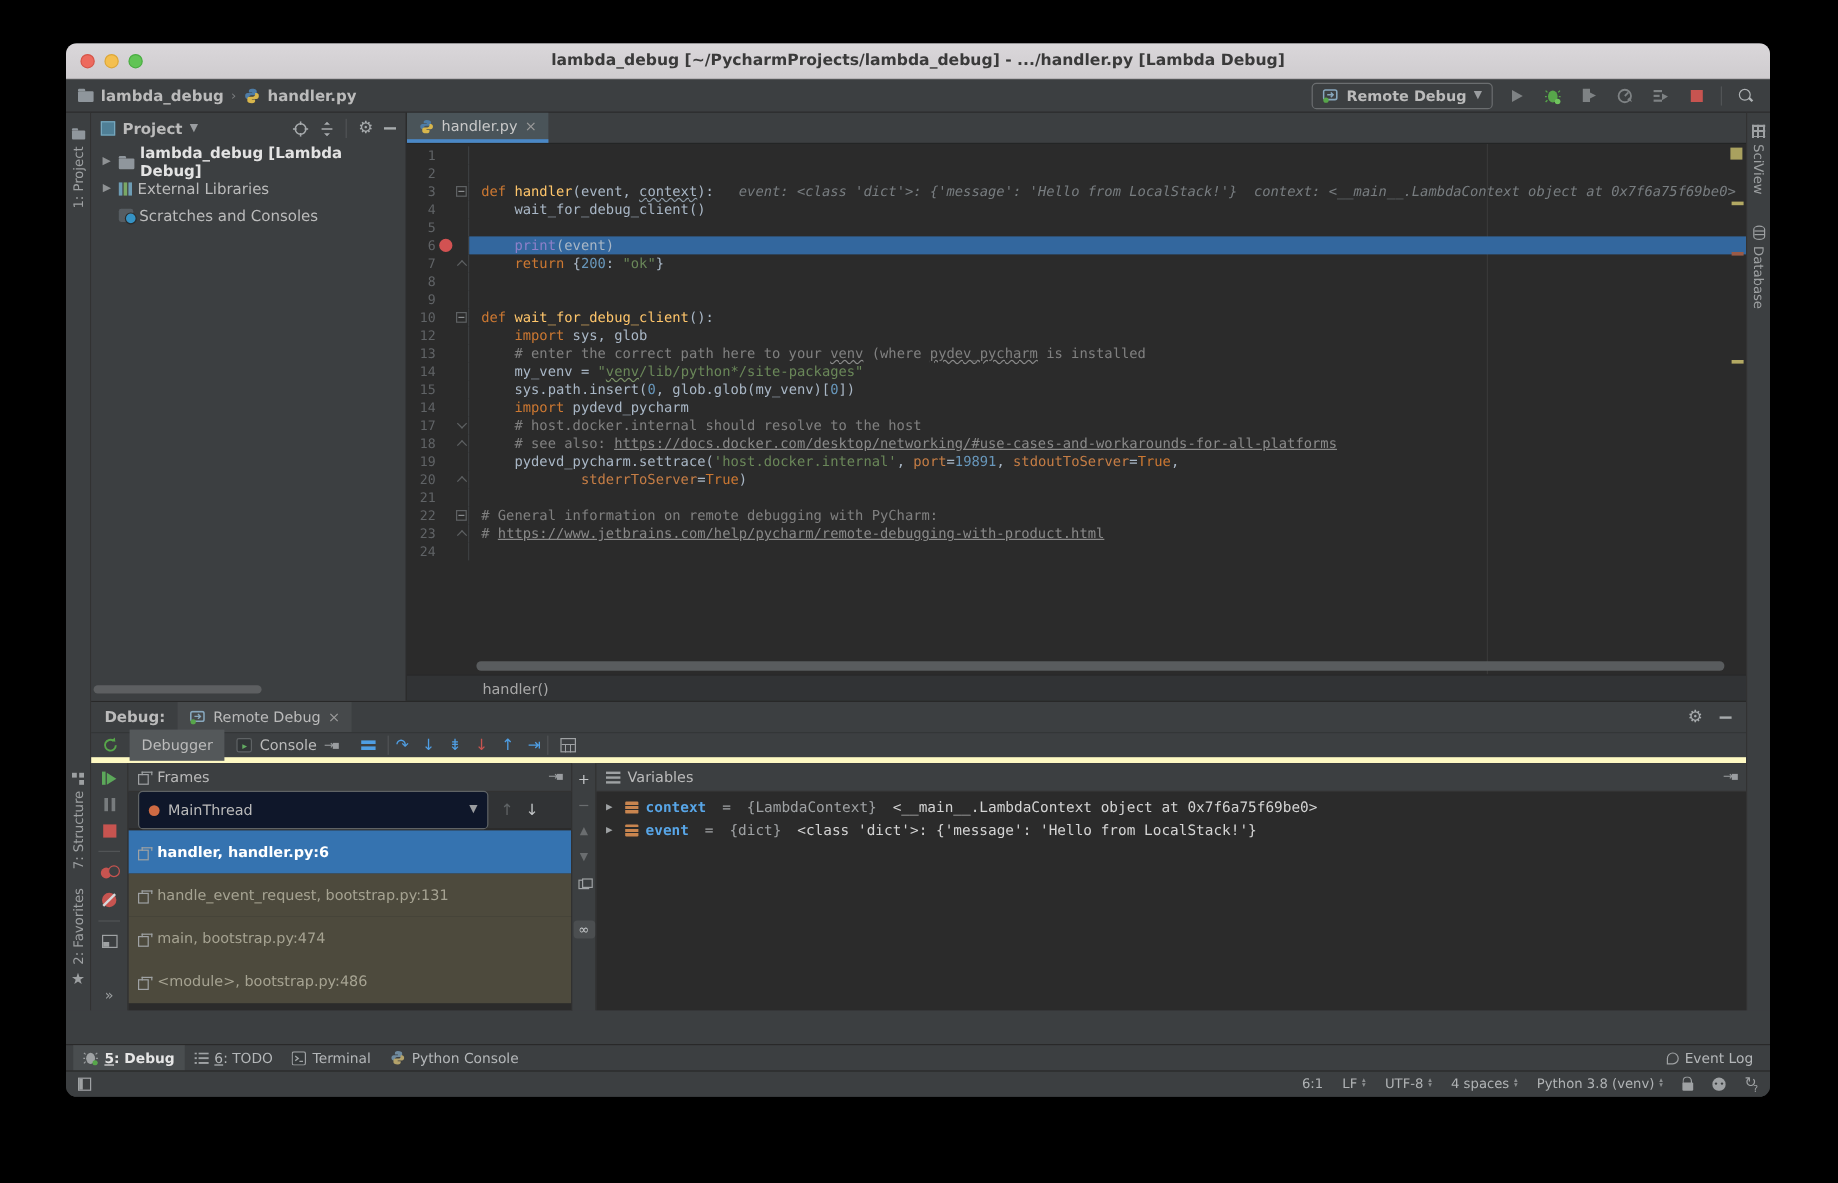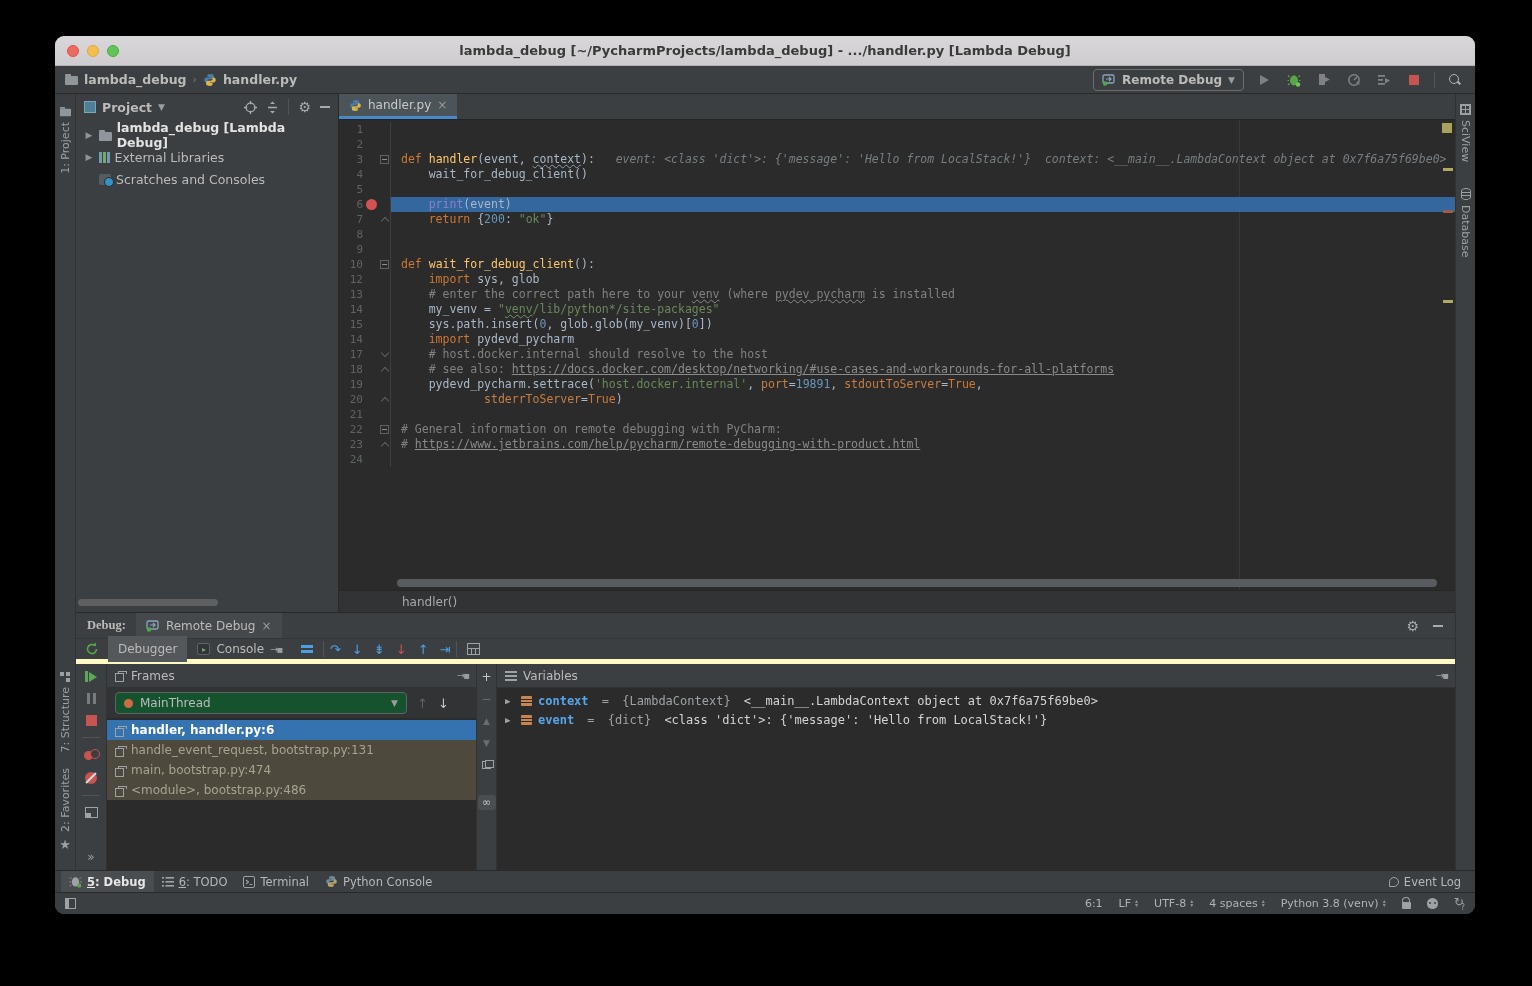--- a/index.html
+++ b/index.html
@@ -95,21 +95,21 @@
   .tk-plu{color:#a9b7c6;text-decoration:underline wavy #8d9ca8 1px;}
   .vscroll{position:absolute;right:0;top:0;bottom:0;width:15px;}
   .inspect-ind{position:absolute;right:3px;top:3px;width:10px;height:10px;background:#a9a15f;}
   .scroll-mark{position:absolute;right:2px;width:10px;height:3px;}
   .hscroll-pill{position:absolute;left:58px;right:18px;bottom:3px;height:8px;border-radius:5px;background:#595c5e;}
   .ed-crumb{height:22px;background:#313335;border-top:1px solid #262626;display:flex;align-items:center;
     padding-left:63px;font-size:12px;color:#a9a9a9;flex:0 0 auto;}
   
   .debug{height:258px;display:flex;flex-direction:column;border-top:1px solid #282828;flex:0 0 auto;}
   .dbg-tabs{height:25px;background:#3c3f41;display:flex;align-items:center;flex:0 0 auto;}
-  .dbg-label{font-weight:bold;color:#bbbbbb;font-size:12.5px;margin:0 10px 0 11px;font-family:Liberation Serif, serif;}
+  .dbg-label{font-weight:bold;color:#bbbbbb;font-size:12.5px;margin:0 10px 0 11px;}
   .dbg-session-tab{height:25px;display:flex;align-items:center;gap:6px;padding:0 10px;background:#46494b;font-size:12px;color:#bbbbbb;}
   .dbg-tabs-right{margin-left:auto;display:flex;align-items:center;gap:14px;margin-right:12px;}
   .dbg-toolbar{height:26px;background:#3c3f41;border-top:1px solid #333637;border-bottom:5px solid #fef9c3;display:flex;align-items:center;flex:0 0 auto;}
   .rerun-svg{margin:0 9px;}
   .dtab{height:26px;display:flex;align-items:center;gap:6px;padding:0 10px;font-size:12px;color:#bbbbbb;}
   .dtab.active{background:#54585a;}
   .pin-icon{font-size:10px;color:#9a9da0;letter-spacing:-2px;}
   .exec-point{display:flex;flex-direction:column;gap:2px;margin:0 10px;}
   .exec-point i{display:block;width:12px;height:3px;background:#4f9ee3;}
   .step{font-size:13px;color:#4f9ee3;width:22px;text-align:center;border-bottom:0;}
@@ -136,26 +136,26 @@
   .layout-ic::after{content:"";position:absolute;left:0;bottom:0;width:5px;height:4px;background:#9fa2a4;}
   .more-ic{color:#9da0a2;font-size:12px;margin-top:auto;margin-bottom:6px;}
   
   .frames{width:370px;border-right:1px solid #323232;display:flex;flex-direction:column;background:#2b2b2b;}
   .panel-head{height:24px;background:#3c3f41;border-bottom:1px solid #323232;display:flex;align-items:center;gap:6px;padding:0 8px;font-size:12px;color:#bbbbbb;flex:0 0 auto;}
   .panel-head .pin-icon{margin-left:auto;}
   .frame-glyph{position:relative;width:10px;height:9px;flex:0 0 auto;}
   .frame-glyph::before{content:"";position:absolute;left:0;top:2px;width:7px;height:7px;border:1px solid #9fa2a4;}
   .frame-glyph::after{content:"";position:absolute;left:3px;top:0;width:7px;height:2px;border:1px solid #9fa2a4;border-bottom:0;}
   .thread-row{height:30px;background:#313335;display:flex;align-items:center;padding:0 8px;gap:10px;flex:0 0 auto;}
-  .thread-combo{flex:1;max-width:292px;height:22px;background:#14532d;border:1px solid #5f6365;border-radius:4px;display:flex;align-items:center;gap:7px;padding:0 8px;font-size:12px;color:#bbbbbb;}
+  .thread-combo{flex:1;max-width:292px;height:32px;background:#0f172a;border:1px solid #5f6365;border-radius:4px;display:flex;align-items:center;gap:7px;padding:0 8px;font-size:12px;color:#bbbbbb;}
   .thread-dot{width:9px;height:9px;border-radius:50%;background:#cf6b43;}
   .thread-combo .chev{margin-left:auto;}
   .arrow-btn{font-size:13px;}
   .frame-list{flex:1;padding-top:2px;font-size:12px;overflow:hidden;}
-  .frame-row{height:20px;display:flex;align-items:center;gap:6px;padding-left:8px;color:#a6a392;}
+  .frame-row{height:36px;display:flex;align-items:center;gap:6px;padding-left:8px;color:#a6a392;}
   .frame-row.selected{background:#3573b0;color:#ffffff;font-weight:bold;}
   .frame-row.lib{background:#4d4a3d;}
   
   .watch-strip{width:20px;background:#3c3f41;border-right:1px solid #323232;display:flex;flex-direction:column;align-items:center;padding-top:8px;gap:12px;color:#c3c6c8;}
   .w-ic{font-size:12px;line-height:10px;}
   .w-ic.dim{color:#6a6d6f;}
   .dup-ic{width:10px;height:9px;position:relative;}
   .dup-ic::before{content:"";position:absolute;left:0;bottom:0;width:7px;height:6px;border:1px solid #9fa2a4;}
   .dup-ic::after{content:"";position:absolute;left:3px;top:0;width:7px;height:6px;border:1px solid #9fa2a4;background:#3c3f41;}
   .glasses-btn{width:18px;height:15px;background:#4b4e50;border-radius:3px;color:#c3c6c8;font-size:11px;display:flex;align-items:center;justify-content:center;margin-top:14px;}
@@ -164,21 +164,21 @@
   .hamb{display:flex;flex-direction:column;gap:2px;}
   .hamb i{width:12px;height:2px;background:#9fa2a4;display:block;}
   .var-list{flex:1;padding-top:3px;font-family:"DejaVu Sans Mono","Liberation Mono",monospace;font-size:12px;}
   .var-row{height:19px;display:flex;align-items:center;gap:6px;padding-left:8px;white-space:pre;}
   .var-arrow{color:#9fa2a4;font-size:9px;width:10px;}
   .var-icon{width:11px;height:10px;background:linear-gradient(#c9854f 0 2.5px,#2b2b2b 2.5px 3.5px,#c9854f 3.5px 6px,#2b2b2b 6px 7px,#c9854f 7px 10px);border-radius:1px;flex:0 0 auto;}
   .var-name{color:#58a6e8;font-weight:bold;}
   .var-eq,.var-type{color:#9fa2a4;}
   .var-val{color:#d4d4d4;}
   
-  .bottombar{height:22px;background:#3c3f41;border-top:1px solid #292929;display:flex;align-items:center;padding:0 6px;font-size:11.5px;color:#b4b7b9;flex:0 0 auto;}
+  .bottombar{height:22px;background:#3c3f41;border-top:1px solid #292929;display:flex;align-items:center;padding:0 6px;font-size:11.5px;color:#b4b7b9;flex:0 0 auto;margin-top:28px;}
   .btab{height:22px;display:flex;align-items:center;gap:5px;padding:0 8px;}
   .btab.active{background:#494d4f;color:#e6e6e6;font-weight:bold;}
   .btab .mn{text-decoration:underline;}
   .eventlog{margin-left:auto;display:flex;align-items:center;gap:5px;margin-right:8px;}
   .bubble-ic{width:10px;height:10px;border:1.5px solid #9fa2a4;border-radius:50% 50% 50% 0;}
   .statusbar{height:22px;background:#3c3f41;border-top:1px solid #292929;display:flex;align-items:center;padding:0 10px;font-size:11px;color:#b0b3b5;flex:0 0 auto;}
   .sb-toggle{width:11px;height:11px;border:1px solid #9fa2a4;position:relative;}
   .sb-toggle::after{content:"";position:absolute;left:0;top:0;bottom:0;width:3px;background:#9fa2a4;}
   .sb-right{margin-left:auto;display:flex;align-items:center;gap:16px;}
   .sb-seg{display:flex;align-items:center;gap:4px;}

